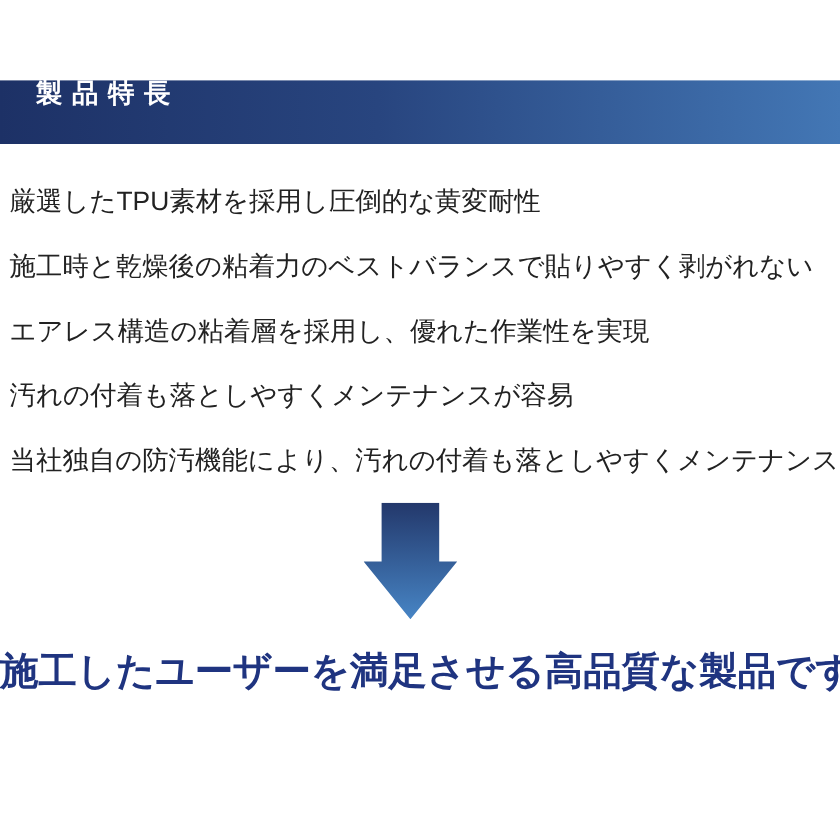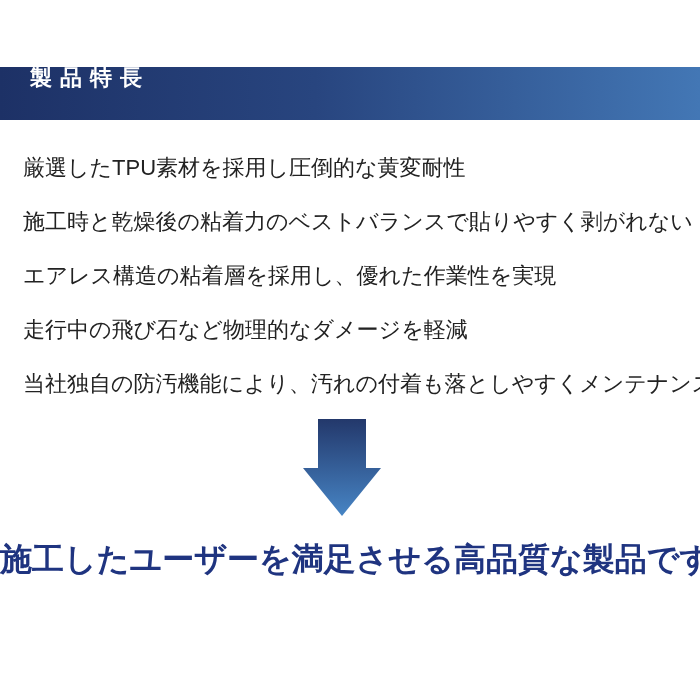--- a/index.html
+++ b/index.html
@@ -33,21 +33,21 @@
     font-family: "Liberation Serif", serif;
     font-size: 22px;
     font-weight: bold;
     letter-spacing: 8px;
     padding-left: 30px;
     line-height: 1;
   }
   
   .feature-list {
     margin-top: 21px;
-    padding-left: 23px;
+    padding-left: 8px;
     padding-right: 4px;
   }
   .feature-item {
     margin: 0;
     padding: 0;
     font-size: 22px;
     line-height: 54px;
     color: #222222;
     font-weight: 500;
     letter-spacing: 0px;
@@ -82,21 +82,21 @@
 <div class="page">
 
   <div class="header-band">
     <span class="header-title">製品特長</span>
   </div>
 
   <div class="feature-list">
     <p class="feature-item">厳選したTPU素材を採用し圧倒的な黄変耐性</p>
     <p class="feature-item">施工時と乾燥後の粘着力のベストバランスで貼りやすく剥がれない</p>
     <p class="feature-item">エアレス構造の粘着層を採用し、優れた作業性を実現</p>
-    <p class="feature-item">走行中の飛び石など物理的なダメージを軽減</p>
+    <p class="feature-item">汚れの付着も落としやすくメンテナンスが容易</p>
     <p class="feature-item">当社独自の防汚機能により、汚れの付着も落としやすくメンテナンスが容易</p>
   </div>
 
   <div class="arrow-wrap">
     <svg width="78" height="97" viewBox="0 0 78 97" aria-hidden="true">
       <defs>
         <linearGradient id="arrowGrad" x1="0" y1="0" x2="0" y2="1">
           <stop offset="0%" stop-color="#23386b"></stop>
           <stop offset="100%" stop-color="#4785c5"></stop>
         </linearGradient>

